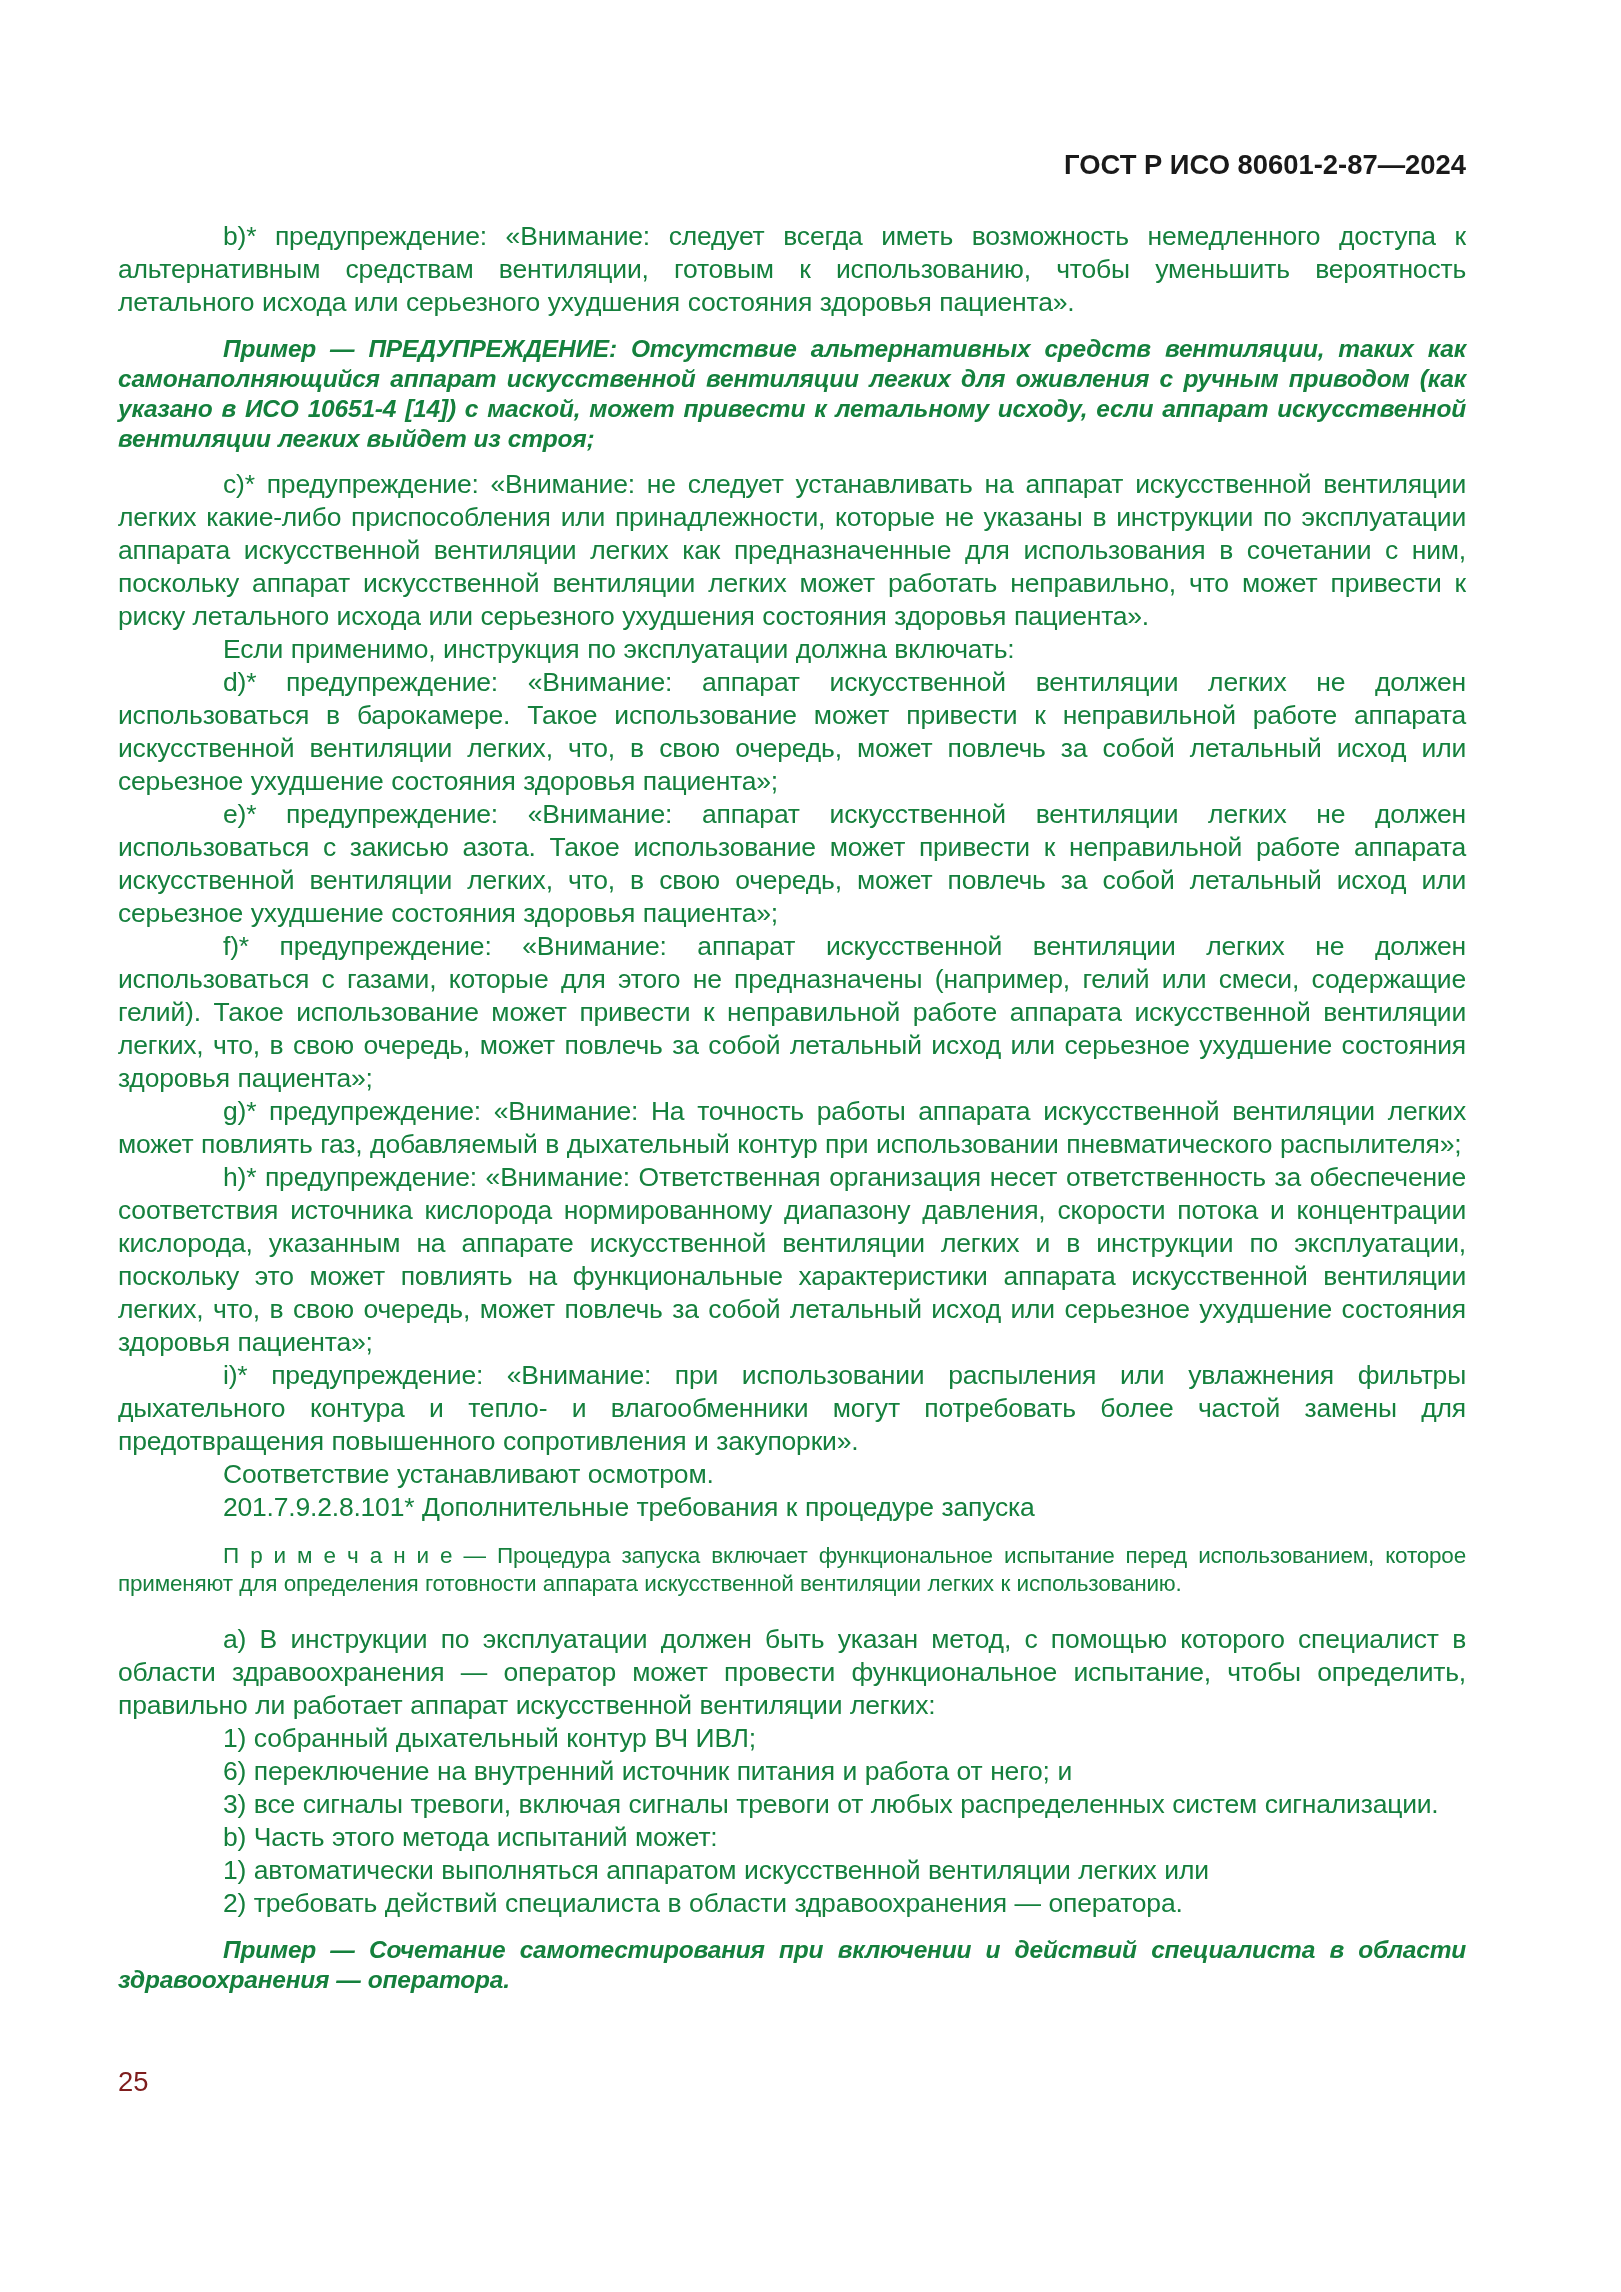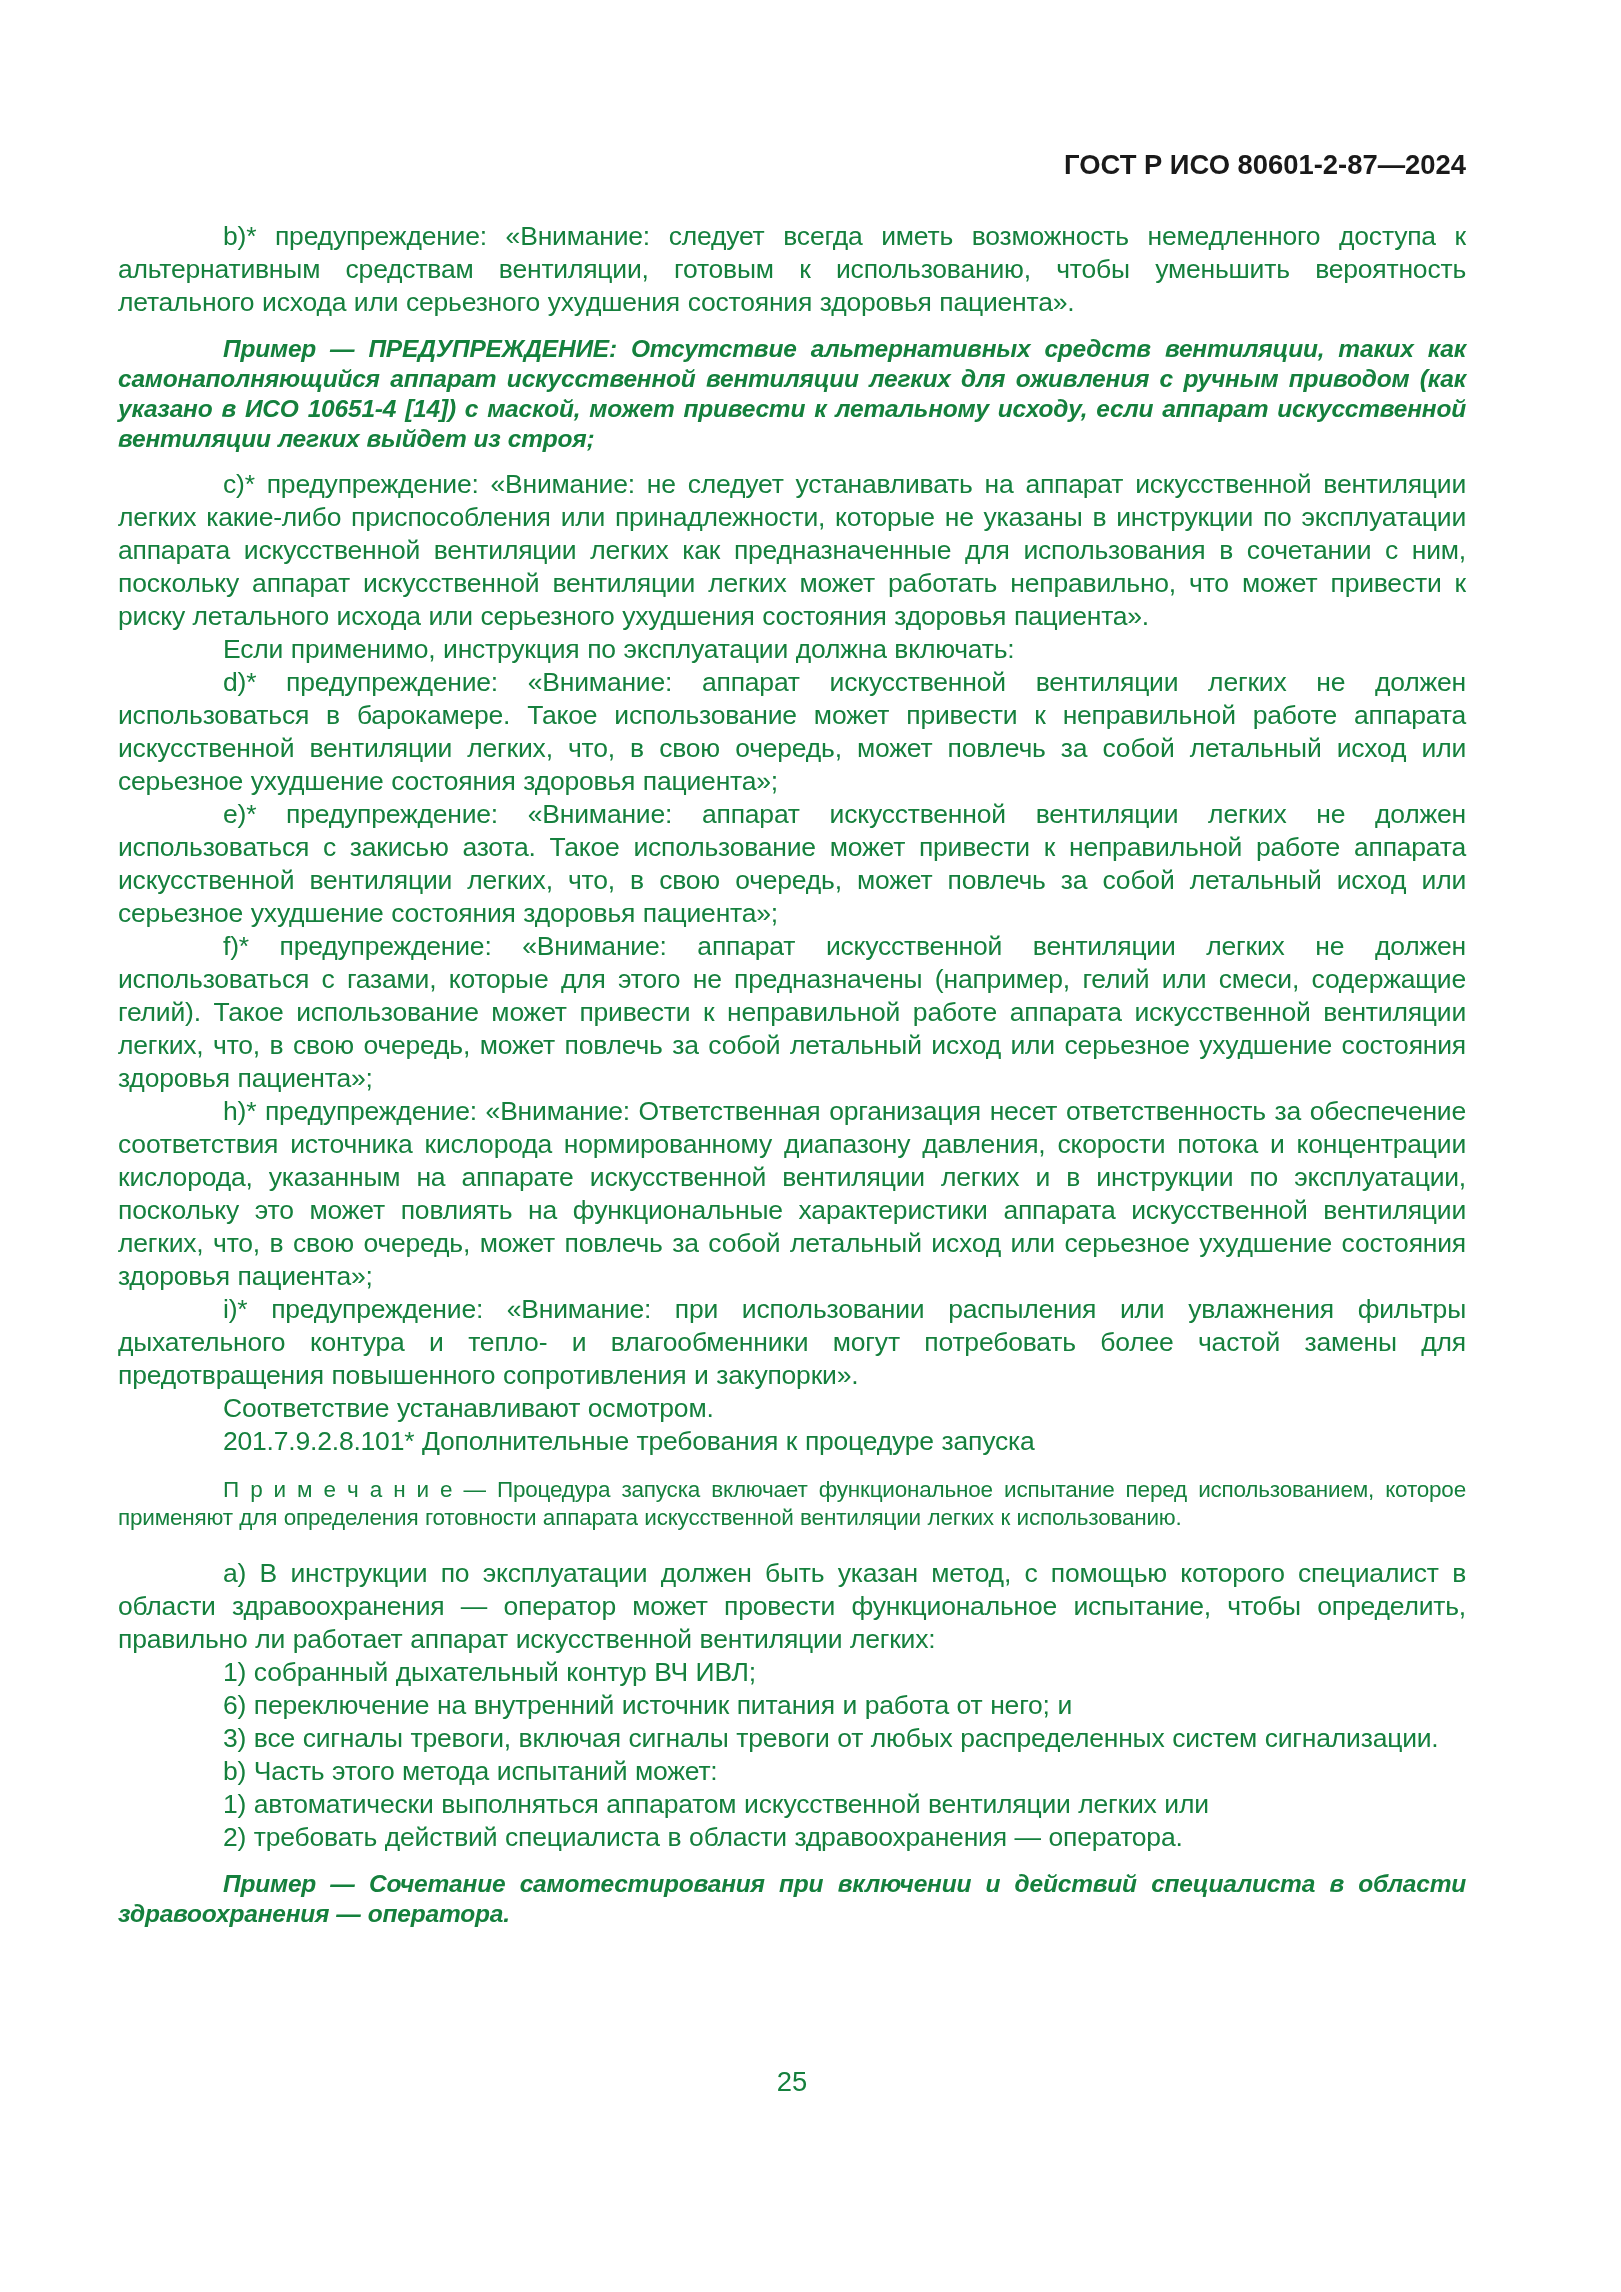--- a/index.html
+++ b/index.html
@@ -56,39 +56,40 @@
     line-height: 28px;
     margin: 17.6px 0 25.5px 0;
   }
   span.it {
   }
   .page-number {
     position: absolute;
     top: 2066px;
     left: 118px;
     width: 1348px;
-    text-align: center;
+    text-align: left;
     font-size: 27.4px;
-    color: #15803d;
+    color: #7f1d1d;
   }
 </style>
 </head>
 <body>
 
 <div class="page">
   <div class="doc-header">ГОСТ Р ИСО 80601-2-87—2024</div>
 
   <main class="doc-body">
       <p class="para body"><span>b)* предупреждение: «Внимание: следует всегда иметь возможность немедленного доступа к альтернативным средствам вентиляции, готовым к использованию, чтобы уменьшить вероятность летального исхода или серьезного ухудшения состояния здоровья пациента».</span></p>
       <p class="para example"><span>Пример — ПРЕДУПРЕЖДЕНИЕ: Отсутствие альтернативных средств вентиляции, таких как самонаполняющийся аппарат искусственной вентиляции легких для оживления с ручным приводом (как указано в ИСО 10651-4 [14]) с маской, может привести к летальному исходу, если аппарат искусственной вентиляции легких выйдет из строя;</span></p>
       <p class="para body"><span>c)* предупреждение: «Внимание: не следует устанавливать на аппарат искусственной вентиляции легких какие-либо приспособления или принадлежности, которые не указаны в инструкции по эксплуатации аппарата искусственной вентиляции легких как предназначенные для использования в сочетании с ним, поскольку аппарат искусственной вентиляции легких может работать неправильно, что может привести к риску летального исхода или серьезного ухудшения состояния здоровья пациента».</span></p>
       <p class="para body"><span>Если применимо, </span><span class="it">инструкция по эксплуатации</span><span> должна включать:</span></p>
       <p class="para body"><span>d)* предупреждение: «Внимание: аппарат искусственной вентиляции легких не должен использоваться в барокамере. Такое использование может привести к неправильной работе аппарата искусственной вентиляции легких, что, в свою очередь, может повлечь за собой летальный исход или серьезное ухудшение состояния здоровья пациента»;</span></p>
       <p class="para body"><span>e)* предупреждение: «Внимание: аппарат искусственной вентиляции легких не должен использоваться с закисью азота. Такое использование может привести к неправильной работе аппарата искусственной вентиляции легких, что, в свою очередь, может повлечь за собой летальный исход или серьезное ухудшение состояния здоровья пациента»;</span></p>
       <p class="para body"><span>f)* предупреждение: «Внимание: аппарат искусственной вентиляции легких не должен использоваться с газами, которые для этого не предназначены (например, гелий или смеси, содержащие гелий). Такое использование может привести к неправильной работе аппарата искусственной вентиляции легких, что, в свою очередь, может повлечь за собой летальный исход или серьезное ухудшение состояния здоровья пациента»;</span></p>
+      <p class="para body"><span>g)* предупреждение: «Внимание: На точность работы аппарата искусственной вентиляции легких может повлиять газ, добавляемый в дыхательный контур при использовании пневматического распылителя»;</span></p>
       <p class="para body"><span>h)* предупреждение: «Внимание: Ответственная организация несет ответственность за обеспечение соответствия источника кислорода нормированному диапазону давления, скорости потока и концентрации кислорода, указанным на аппарате искусственной вентиляции легких и в инструкции по эксплуатации, поскольку это может повлиять на функциональные характеристики аппарата искусственной вентиляции легких, что, в свою очередь, может повлечь за собой летальный исход или серьезное ухудшение состояния здоровья пациента»;</span></p>
       <p class="para body"><span>i)* предупреждение: «Внимание: при использовании распыления или увлажнения фильтры дыхательного контура и тепло- и влагообменники могут потребовать более частой замены для предотвращения повышенного сопротивления и закупорки».</span></p>
       <p class="para body"><span class="it">Соответствие устанавливают осмотром.</span></p>
       <p class="para body"><span>201.7.9.2.8.101* Дополнительные требования к </span><span class="it">процедуре</span><span> запуска</span></p>
       <p class="para note"><span>П р и м е ч а н и е  — </span><span class="it">Процедура</span><span> запуска включает функциональное испытание перед использованием, которое применяют для определения готовности </span><span class="it">аппарата искусственной вентиляции легких</span><span> к использованию.</span></p>
       <p class="para body"><span>a) В </span><span class="it">инструкции по эксплуатации</span><span> должен быть указан метод, с помощью которого </span><span class="it">специалист в области здравоохранения — оператор</span><span> может провести функциональное испытание, чтобы определить, правильно ли работает </span><span class="it">аппарат искусственной вентиляции легких</span><span>:</span></p>
       <p class="para body"><span>1) собранный </span><span class="it">дыхательный контур ВЧ ИВЛ</span><span>;</span></p>
       <p class="para body"><span>6) переключение на </span><span class="it">внутренний источник питания</span><span> и работа от него; и</span></p>
       <p class="para body"><span>3) все </span><span class="it">сигналы тревоги</span><span>, включая </span><span class="it">сигналы тревоги</span><span> от </span><span class="it">любых распределенных систем сигнализации</span><span>.</span></p>
       <p class="para body"><span>b) Часть этого метода испытаний может:</span></p>

